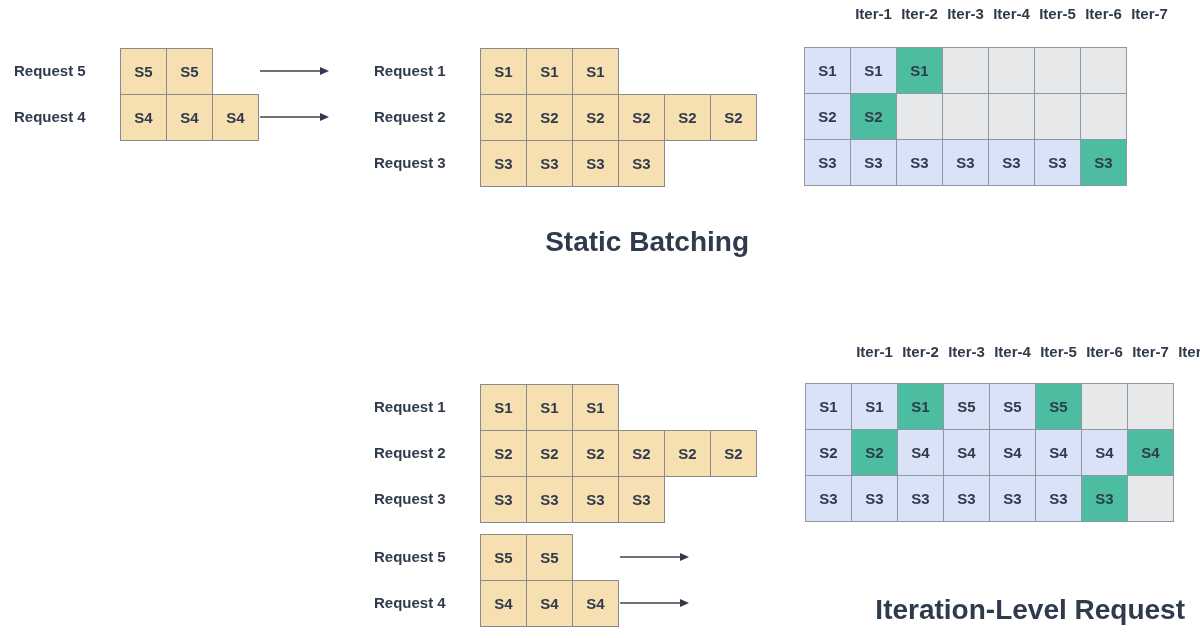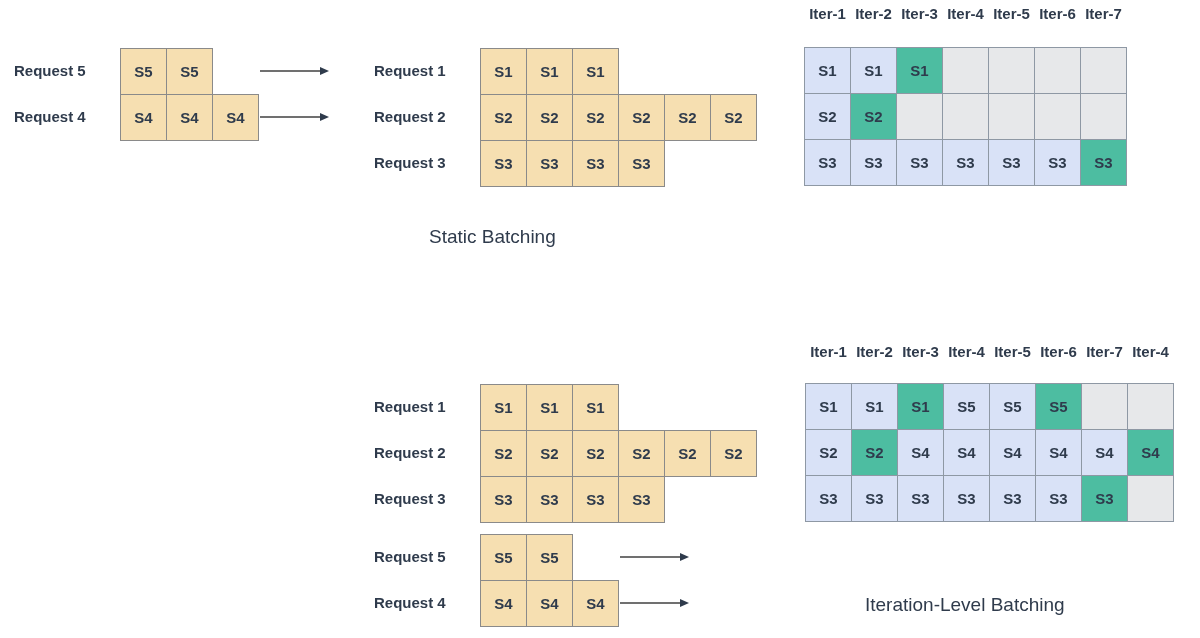--- a/index.html
+++ b/index.html
@@ -25,39 +25,39 @@
     display:flex;align-items:center;justify-content:center;
     font-size:15px;font-weight:bold;color:var(--text);
     border:1px solid var(--grid-border);
   }
   .gcell:first-child{margin-left:0;}
   .c-proc{background:var(--processing-cell);}
   .c-done{background:var(--completed-cell);}
   .c-idle{background:var(--idle-cell);}
   .iter-header{
     position:absolute;width:47px;text-align:center;font-size:15px;font-weight:bold;
-    color:var(--text);white-space:nowrap;line-height:16px;
+    color:var(--text);white-space:nowrap;line-height:16px;margin-left:46px;
   }
   .flow-arrow{position:absolute;height:2px;background:var(--arrow);}
   .flow-arrow::after{
     content:"";position:absolute;right:-9px;top:-3px;width:0;height:0;
     border-left:9px solid var(--arrowhead);
     border-top:4px solid transparent;border-bottom:4px solid transparent;
   }
   .section-title{
-    position:absolute;width:320px;text-align:left;font-size:19px;font-weight:normal;
+    position:absolute;width:320px;text-align:right;font-size:28px;font-weight:bold;
     color:var(--text);white-space:nowrap;
   }
 </style>
 </head>
 <body>
 
 <div id="canvas">
   <div class="section-title" style="left:429px;top:226px;">Static Batching</div>
-  <div class="section-title" style="left:865px;top:594px;">Iteration-Level Batching</div>
+  <div class="section-title" style="left:865px;top:594px;">Iteration-Level Request</div>
   <div id="generated">
       <div class="req-label" style="left: 14px; top: 62px;">Request 5</div>
       <div class="trow" style="left: 120px; top: 48px;">
         <div class="tcell">S5</div>
         <div class="tcell">S5</div>
       </div>
       <div class="flow-arrow" style="left: 260px; top: 70px; width: 60px;"></div>
       <div class="req-label" style="left: 14px; top: 108px;">Request 4</div>
       <div class="trow" style="left: 120px; top: 94px;">
         <div class="tcell">S4</div>

